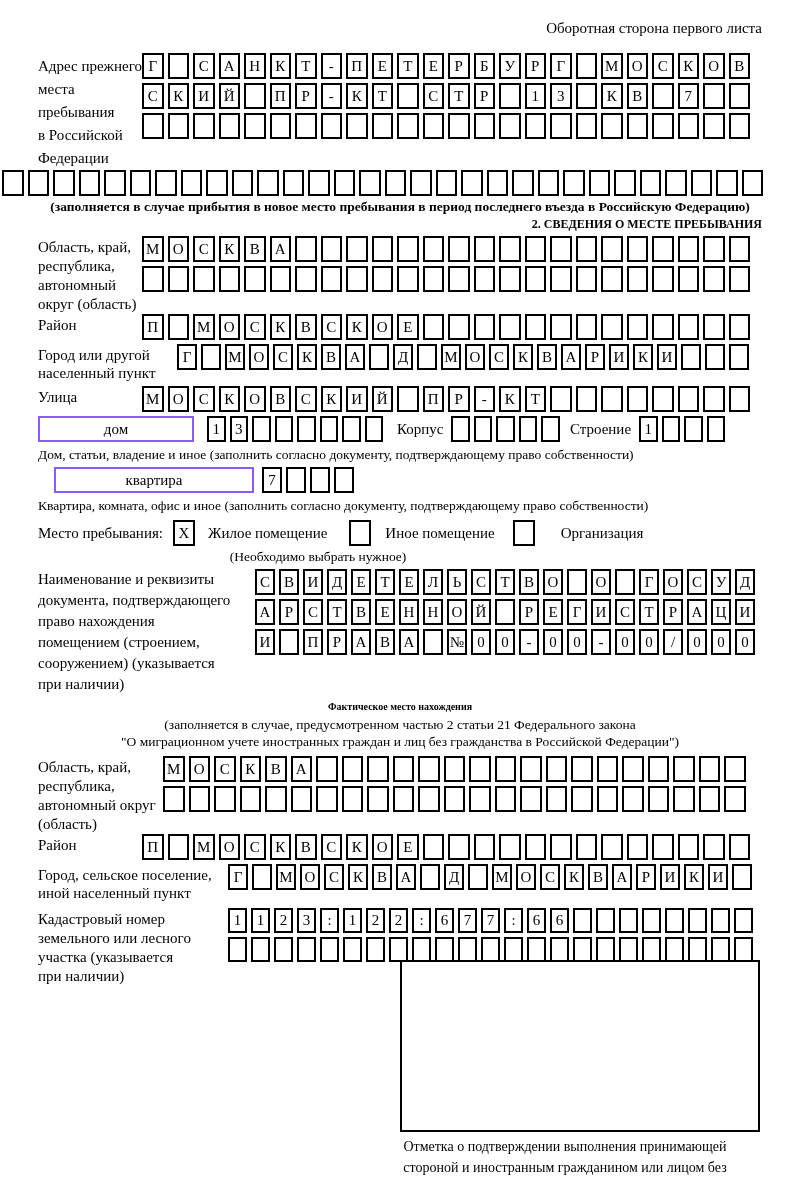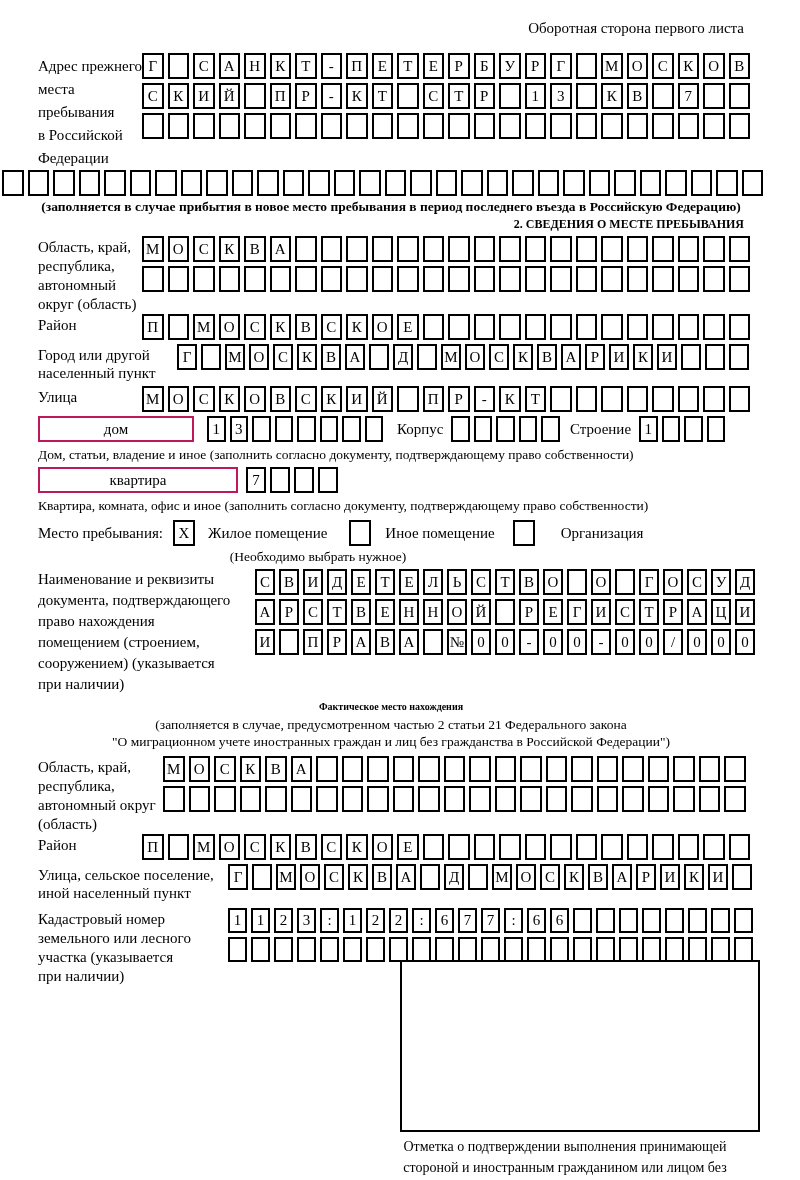--- a/index.html
+++ b/index.html
@@ -1,20 +1,20 @@
 <!DOCTYPE html>
 <html><head>
 <meta charset="utf-8">
 <style>
   html,body{margin:0;padding:0;background:#fff;}
   .page{
     position:relative;
     width:800px;height:1180px;
     box-sizing:border-box;
-    padding:20px 56px 0 38px;
+    padding:20px 38px 0 38px;
     background:#fff;color:#000;
     font-family:"Liberation Serif","DejaVu Serif",serif;
     overflow:hidden;
   }
   .hdr{ text-align:right; font-size:15px; margin-bottom:16px; }
   .frow{ display:flex; align-items:flex-start; }
   .flabel{ width:104px; flex:none; font-size:15px; line-height:19px; padding-top:2px; }
   .flabel.lh23{ line-height:23px; }
   .flabel.lh21{ line-height:21px; padding-top:0; }
   .flabel.lh18{ line-height:18px; }
@@ -36,21 +36,21 @@
   .cadr .cell{ width:19px; height:25px; }
   .fullrow{ margin-left:-36px; margin-top:0; margin-bottom:2px; }
   .note{ font-size:13.5px; line-height:17px; margin-bottom:2px; }
   .note.center{ text-align:center;font-weight:bold; }
   .note.choose{ width:560px; text-align:center; margin-bottom:4px; }
   .sec-title{ font-size:12px; font-weight:bold; text-align:right; margin:2px 0 4px 0; }
   .fact-title{ font-size:10px; font-weight:bold; text-align:center; margin:6px 0 4px 0; }
   .fact-note{ text-align:center; margin-bottom:6px; }
   .house-row{ display:flex; align-items:center; margin-bottom:4px; }
   .widebox{
-    box-sizing:border-box; height:26px; border:2px solid #be185d;
+    box-sizing:border-box; height:26px; border:2px solid #8b5cf6;
     display:flex; align-items:center; justify-content:center;
     font-size:15px; flex:none;
   }
   .w156{ width:156px; }
   .w200{ width:200px; }
   .ilabel{ font-size:15px; flex:none; }
   .ml8{ margin-left:8px; } .ml10{ margin-left:10px; }
   .ml13{ margin-left:13px; } .ml14{ margin-left:14px; }
   .stay-row{ display:flex; align-items:center; font-size:15px; margin:6px 0 2px 0; }
   .slabel{ flex:none; }
@@ -379,21 +379,21 @@
       <div class="ilabel ml10">Строение</div>
       <div class="cells xtight ml8">
           <span class="cell">1</span>
           <span class="cell"></span>
           <span class="cell"></span>
           <span class="cell"></span>
         </div>
     </div>
     <div class="note">Дом, статьи, владение и иное (заполнить согласно документу, подтверждающему право собственности)</div>
 
-    <div class="house-row" style="margin-top:4px;">
+    <div class="house-row" style="margin-top:4px;margin-left:16px;">
       <div class="widebox w200">квартира</div>
       <div class="cells tight ml8">
           <span class="cell">7</span>
           <span class="cell"></span>
           <span class="cell"></span>
           <span class="cell"></span>
         </div>
     </div>
     <div class="note">Квартира, комната, офис и иное (заполнить согласно документу, подтверждающему право собственности)</div>
 
@@ -584,21 +584,21 @@
           <span class="cell"></span>
           <span class="cell"></span>
           <span class="cell"></span>
           <span class="cell"></span>
           <span class="cell"></span>
         </div>
     </div>
 
     <div class="frow" style="margin-bottom:6px;">
       <div class="flabel w190 lh18">
-          <div>Улица, сельское поселение,</div>
+          <div>Город, сельское поселение,</div>
           <div>иной населенный пункт</div>
         </div>
       <div class="cells tight">
           <span class="cell">Г</span>
           <span class="cell"></span>
           <span class="cell">М</span>
           <span class="cell">О</span>
           <span class="cell">С</span>
           <span class="cell">К</span>
           <span class="cell">В</span>

